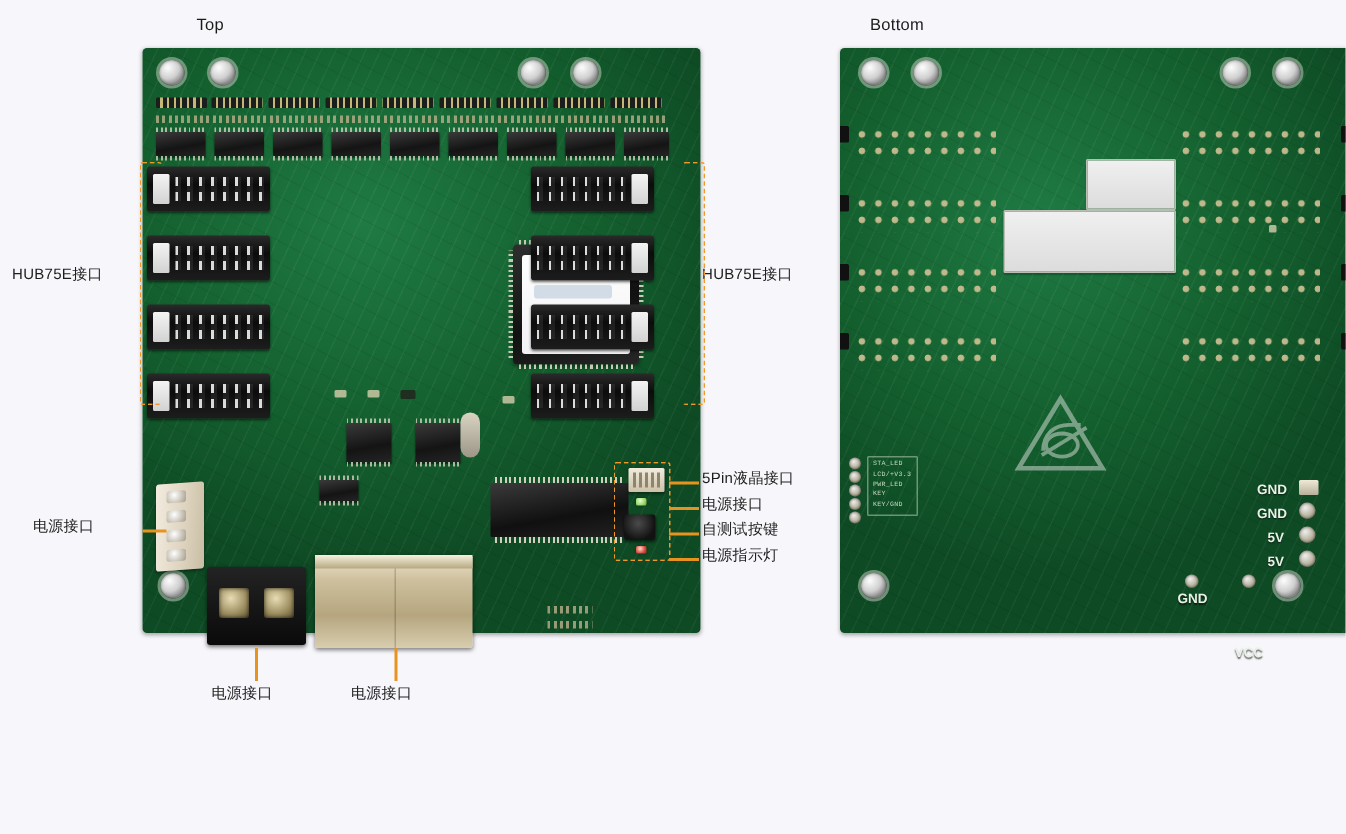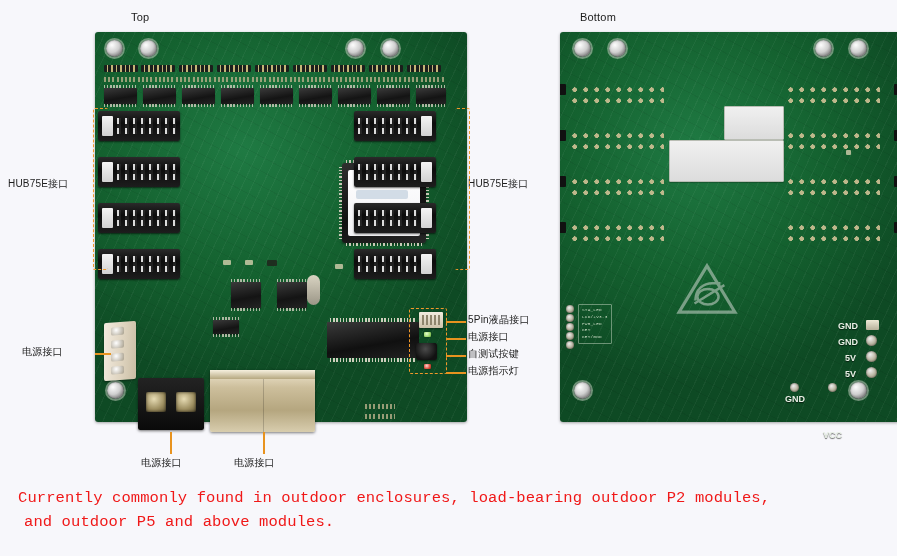--- a/index.html
+++ b/index.html
@@ -470,18 +470,14 @@
 
   <div class="leader h" style="left:446px;top:372px;width:20px;"></div>
   <div class="anno" style="left:468px;top:366px;">电源指示灯</div>
 
   <div class="leader v" style="left:170px;top:432px;height:22px;"></div>
   <div class="anno" style="left:141px;top:458px;">电源接口</div>
 
   <div class="leader v" style="left:263px;top:432px;height:22px;"></div>
   <div class="anno" style="left:234px;top:458px;">电源接口</div>
 
-  <div id="caption">
-    <span>Currently commonly found in outdoor enclosures, load-bearing outdoor P2 modules,</span>
-    <span class="l2">and outdoor P5 and above modules.</span>
-  </div>
 
 </div>
 
 </body></html>

